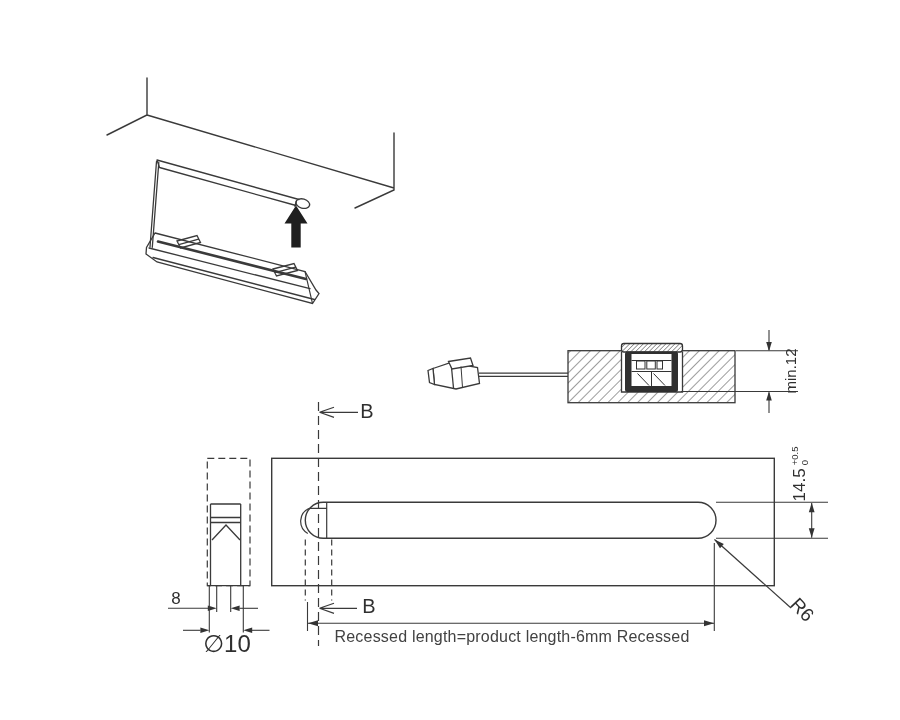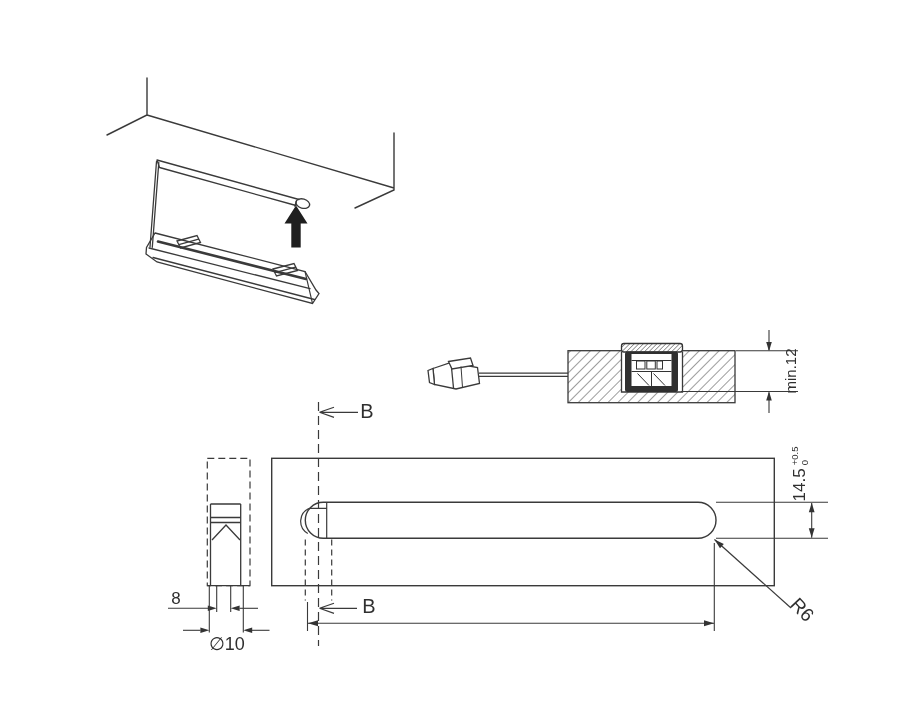--- a/index.html
+++ b/index.html
@@ -161,28 +161,29 @@
     </g>
   </g>
 </svg>
 
 <div class="lbl lbl-b" style="left:367px;top:411px;">B</div>
 
 <div class="lbl lbl-b" style="left:369px;top:606px;">B</div>
 
 <div class="lbl lbl-dim" style="left:176px;top:599px;">8</div>
 
-<div class="lbl lbl-dim" style="left:227px;top:644px;font-size:18px;">∅10</div>
+<div class="lbl lbl-dim" style="left:227px;top:644px;font-size:24px;">∅10</div>
 
 <div class="lbl lbl-tol lbl-rot" style="left:800px;top:474px;">
   <span>14.5</span>
   <span class="tolstack">
     <span>+0.5</span>
     <span>0</span>
   </span>
 </div>
 
 <div class="lbl lbl-rot" style="left:790px;top:371px;font-size:15px;color:#2f2f2f;">min.12</div>
 
 <div class="lbl lbl-r6" style="left:802px;top:610px;">R6</div>
 
+<div class="lbl lbl-note" style="left:512px;top:637px;">Recessed length=product length-6mm Recessed</div>
 
 </div>
 
 </body></html>

